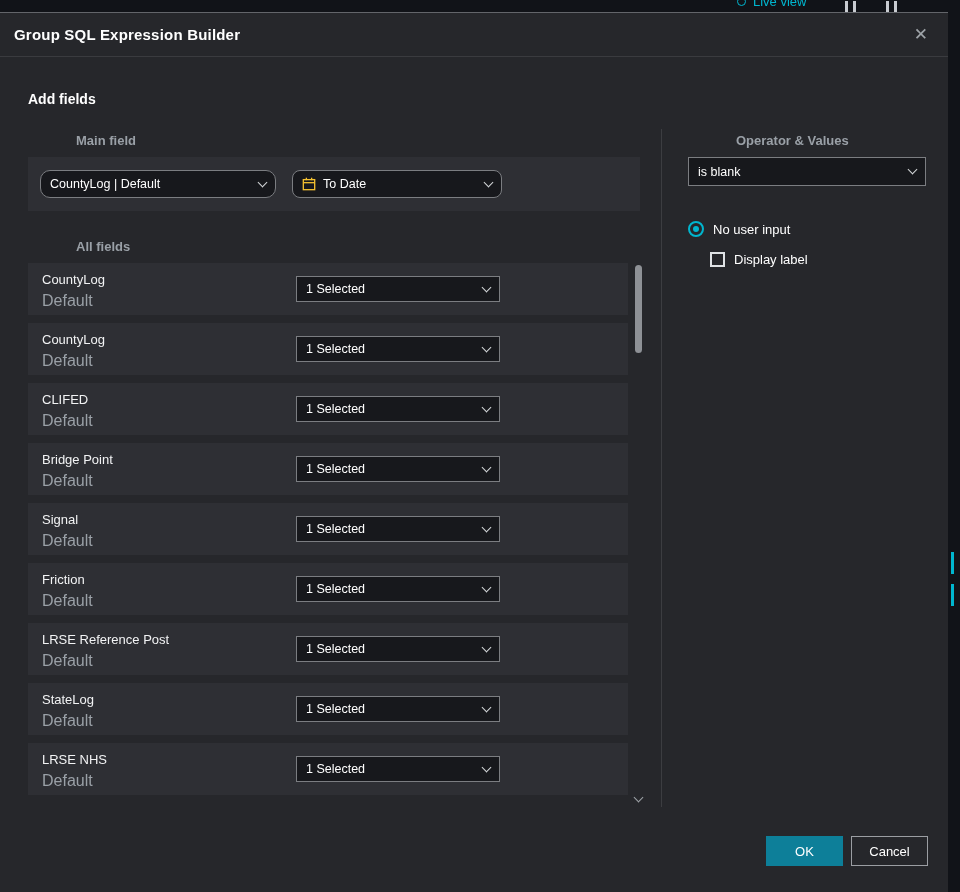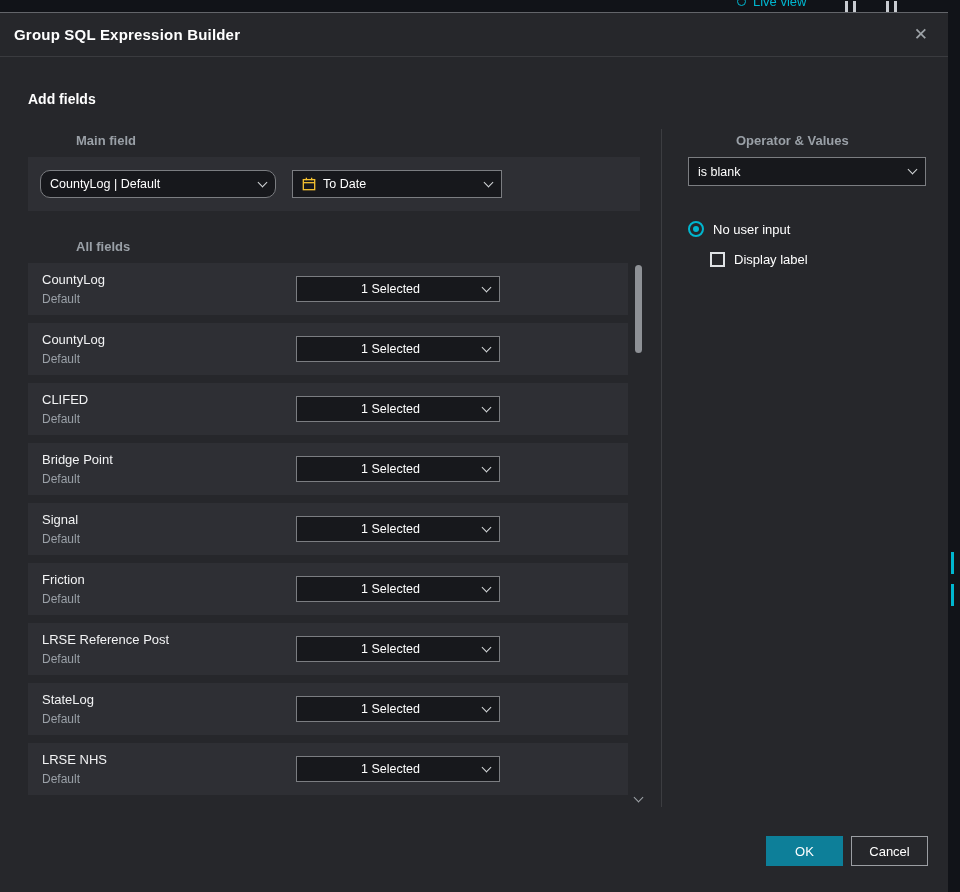--- a/index.html
+++ b/index.html
@@ -53,28 +53,28 @@
   .dd-label { flex:1; white-space:nowrap; overflow:hidden; }
   .chevron {
     width:7px; height:7px; flex:0 0 auto;
     border-right:1.6px solid #d4d6d9; border-bottom:1.6px solid #d4d6d9;
     transform:rotate(45deg); margin-left:8px; margin-top:-4px;
   }
 
   
   .main-panel { position:absolute; left:28px; top:100px; width:612px; height:54px; background:#2e2f34; }
   .dd-main { left:12px; top:13px; width:236px; height:28px;border-radius:10px; }
-  .dd-date { left:264px; top:13px; width:210px; height:28px; }
+  .dd-date { left:264px; top:13px; width:210px; height:28px;border-radius:8px; }
   .cal-icon { margin-right:7px; flex:0 0 auto; display:block; }
 
   
-  .fields-list { position:absolute; left:28px; top:206px; width:600px; display:flex; flex-direction:column; gap:8px;text-align:center; }
+  .fields-list { position:absolute; left:28px; top:206px; width:600px; display:flex; flex-direction:column; gap:8px; }
   .field-row { position:relative; height:52px; background:#2e2f34; }
   .fr-name { position:absolute; left:14px; top:9px;  font-size:13px; color:#f2f3f4; }
-  .fr-sub  { position:absolute; left:14px; top:29px; font-size:12px; color:#9aa0a7; }
+  .fr-sub  { position:absolute; left:14px; top:29px; font-size:16px; color:#9aa0a7; }
   .field-row .dropdown { left:268px; top:13px; width:204px; height:26px; }
 
   
   .scrollbar { position:absolute; left:633px; top:206px; width:12px; height:540px; }
   .scroll-thumb { position:absolute; left:2px; top:2px; width:7px; height:88px; background:#8e9196; border-radius:4px; }
   .scroll-arrow {
     position:absolute; left:2px; bottom:2px; width:7px; height:7px;
     border-right:1.6px solid #9ea3a8; border-bottom:1.6px solid #9ea3a8; transform:rotate(45deg);
   }
 

